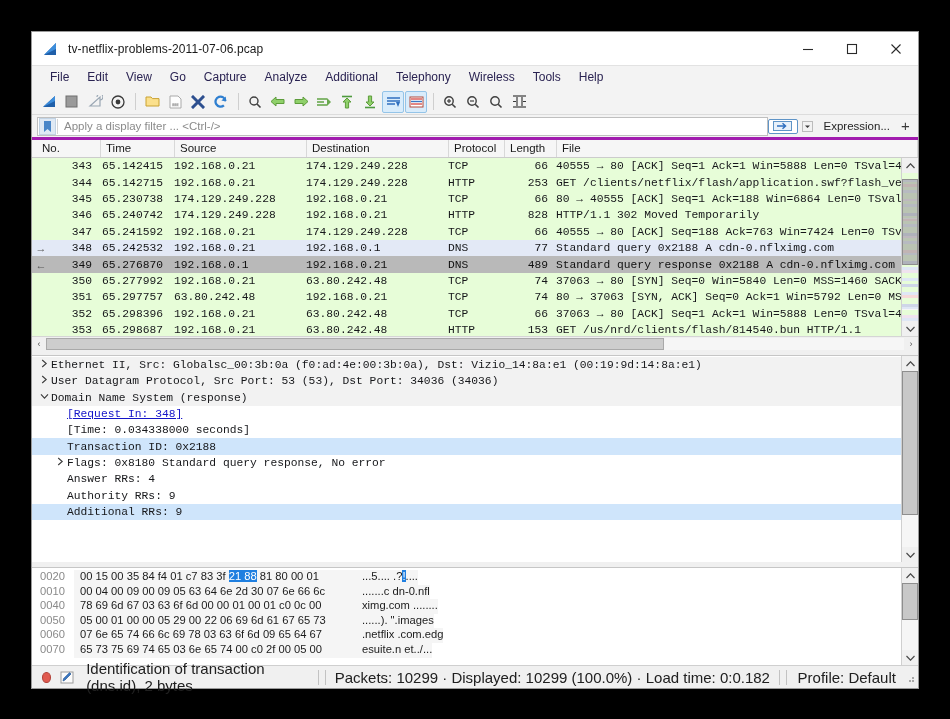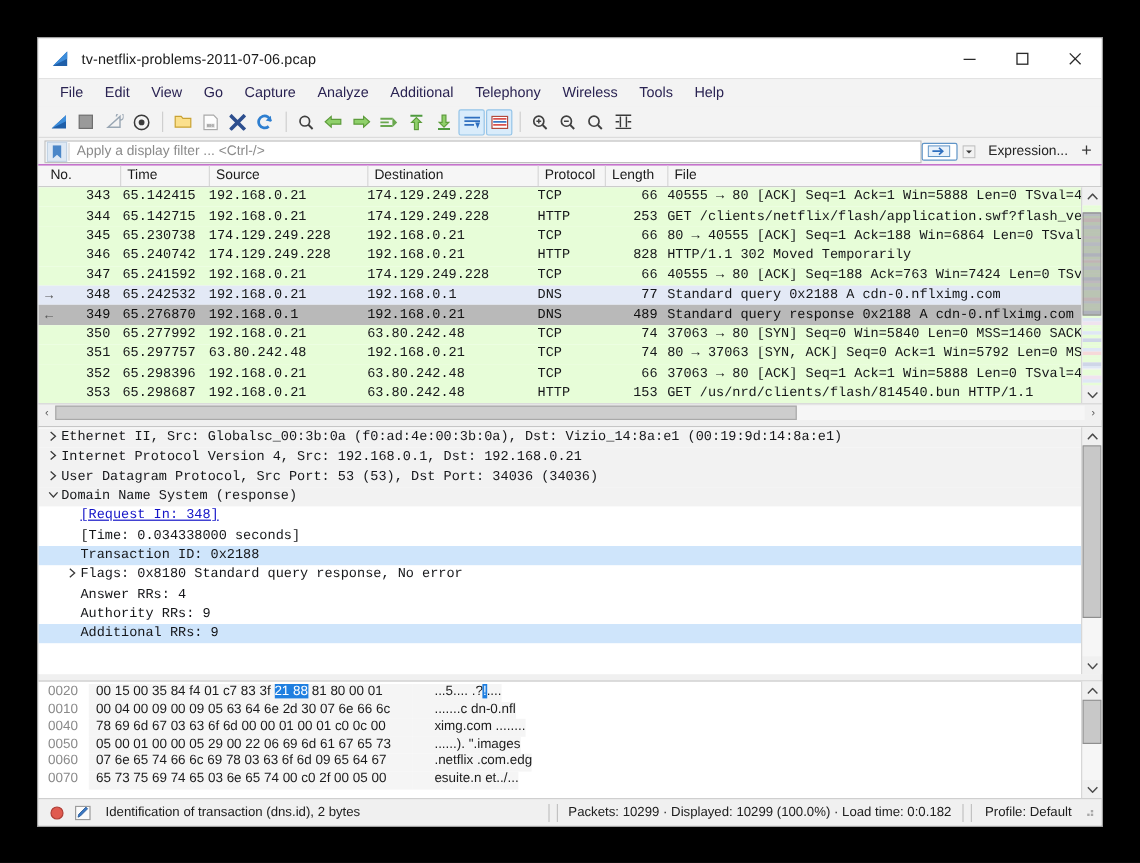--- a/index.html
+++ b/index.html
@@ -47,21 +47,21 @@
   .fi-div { width:1px; height:15px; background:#d5d5d5; margin-right:6px; }
   .fi-text { font-size:11.5px; color:#8b8b8b; }
   .fi-go { width:30px; height:15px; margin-right:2px; background:#ffffff;
      border:1px solid #5f94c7; border-radius:2px; display:flex; align-items:center; justify-content:center; }
   .fi-caret { width:15px; height:17px; display:flex; align-items:center; justify-content:center; }
   .expr { font-size:11.5px; color:#242424; padding:0 7px 0 9px; }
   .plusb { width:17px; text-align:center; font-size:15px; color:#3a3a3a; line-height:16px; }
 
   
   .pane-list { flex:0 0 auto; height:213px; display:flex; flex-direction:column;
-     background:#fff; border-top:1px solid #a21caf; }
+     background:#fff; border-top:3px solid #a21caf; }
   .colhdr { height:18px; background:#f6f6f6; display:flex; font-size:11.5px; color:#1a1a1a;
      border-bottom:1px solid #cccccc; flex:0 0 auto; }
   .colhdr > div { padding:2px 0 0 5px; border-right:1px solid #d8d8d8; overflow:hidden; white-space:nowrap; }
   .rows-wrap { flex:1; display:flex; overflow:hidden; }
   .rows { flex:1; overflow:hidden; }
   .prow { height:16.4px; display:flex; font-family:"Liberation Mono", monospace;
      font-size:11.3px; color:#16171a; white-space:nowrap; align-items:center; }
   .prow > div { padding:0 4px; overflow:hidden; }
   .c-marker { width:18px; flex:0 0 18px; text-align:center; padding:0 !important;
      font-family:"Liberation Sans",sans-serif; font-size:11px; color:#555; }
@@ -112,21 +112,21 @@
   .bytes { flex:1; padding-top:2px; overflow:hidden; }
   .brow { height:14.6px; display:flex; font-family:Liberation Sans, sans-serif;
      font-size:11.2px; color:#1b1b1b; white-space:nowrap; }
   .boff { width:42px; flex:0 0 42px; color:#8a8a8a; padding-left:8px; }
   .bhex { width:270px; flex:0 0 270px; background:#f5f5f5; padding-left:6px; }
   .bascii { padding-left:18px; background:#f5f5f5; }
   .sel-byte { background:#1f7fe0; color:#fff; }
 
   
   .statusbar { height:23px; background:#f0f0f0; display:flex; align-items:center;
-     border-top:1px solid #cfcfcf; flex:0 0 auto; font-size:11px; color:#202020; }
+     border-top:1px solid #cfcfcf; flex:0 0 auto; font-size:15px; color:#202020; }
   .sb-dot { width:11px; height:11px; border-radius:50%; background:#e05a4f;
      border:1px solid #b03e36; margin-left:10px; }
   .sb-pencil { margin-left:9px; display:flex; align-items:center; }
   .sb-msg { margin-left:12px; }
   .sb-sep { width:1px; height:15px; background:#c2c2c2; margin:0 3px; }
   .sb-counts { margin:0 6px; white-space:nowrap; }
   .sb-profile { margin:0 8px; white-space:nowrap; }
   .sb-grip { width:14px; margin-right:3px; }
 </style>
 </head>
@@ -546,27 +546,20 @@
           <span class="twist"><svg width="7" height="9" viewBox="0 0 7 9">
               <path d="M1.2 1 L5.2 4.5 L1.2 8" fill="none" stroke="#3b3b3b" stroke-width="1.1"></path>
             </svg></span>
           <span class="tlabel">Ethernet II, Src: Globalsc_00:3b:0a (f0:ad:4e:00:3b:0a), Dst: Vizio_14:8a:e1 (00:19:9d:14:8a:e1)</span>
         </div>
         <div class="tnode shade">
           <span style="flex: 0 0 6px;"></span>
           <span class="twist"><svg width="7" height="9" viewBox="0 0 7 9">
               <path d="M1.2 1 L5.2 4.5 L1.2 8" fill="none" stroke="#3b3b3b" stroke-width="1.1"></path>
             </svg></span>
-          <span class="tlabel">Internet Protocol Version 4, Src: 192.168.0.1, Dst: 192.168.0.21</span>
-        </div>
-        <div class="tnode shade">
-          <span style="flex: 0 0 6px;"></span>
-          <span class="twist"><svg width="7" height="9" viewBox="0 0 7 9">
-              <path d="M1.2 1 L5.2 4.5 L1.2 8" fill="none" stroke="#3b3b3b" stroke-width="1.1"></path>
-            </svg></span>
           <span class="tlabel">User Datagram Protocol, Src Port: 53 (53), Dst Port: 34036 (34036)</span>
         </div>
         <div class="tnode shade">
           <span style="flex: 0 0 6px;"></span>
           <span class="twist"><svg width="9" height="7" viewBox="0 0 9 7">
               <path d="M1 1.3 L4.5 5.2 L8 1.3" fill="none" stroke="#3b3b3b" stroke-width="1.1"></path>
             </svg></span>
           <span class="tlabel">Domain Name System (response)</span>
         </div>
         <div class="tnode">

